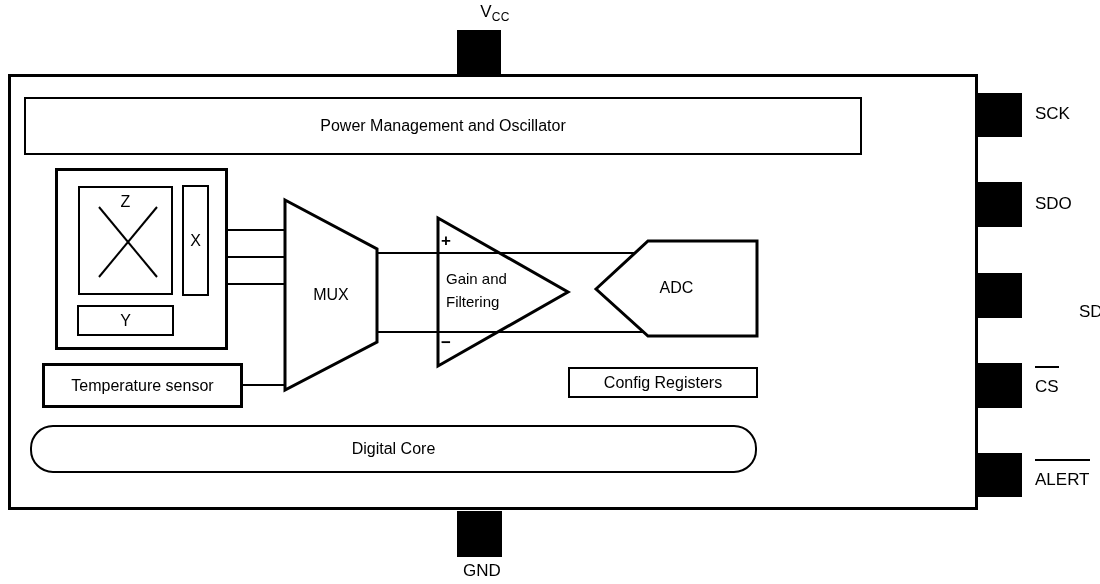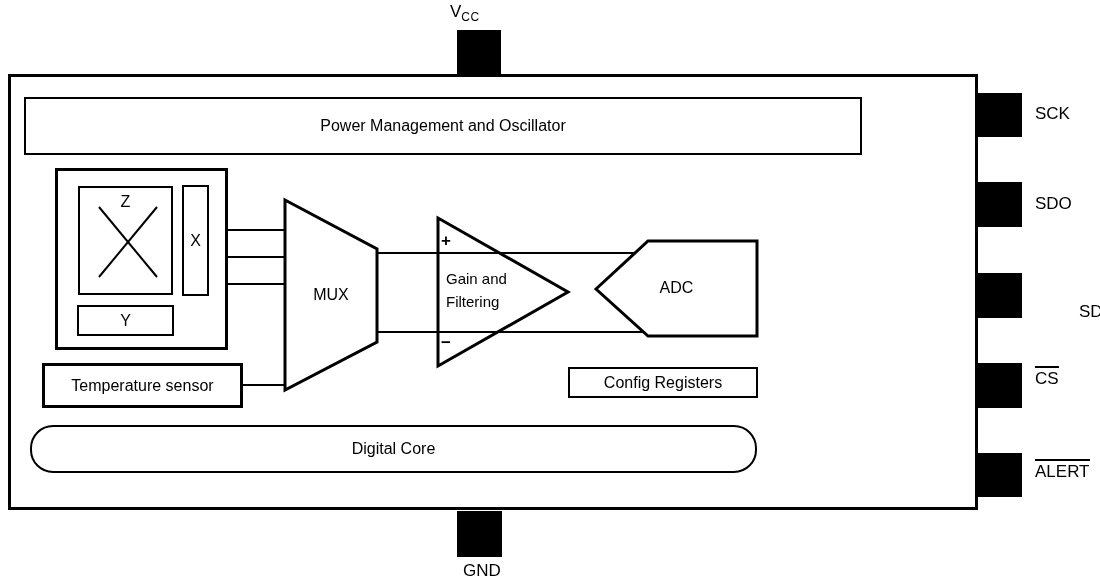--- a/index.html
+++ b/index.html
@@ -7,21 +7,21 @@
     position:relative;width:1100px;height:584px;background:#ffffff;
     font-family:"Liberation Sans", sans-serif;color:#000;overflow:hidden;
   }
   .abs{position:absolute;box-sizing:border-box;}
   .box{border:2px solid #000;background:transparent;display:flex;align-items:center;justify-content:center;font-size:16px;}
   .box.thick{border-width:3px;}
   .chip{border:3px solid #000;}
   .pin{background:#000;}
   .lbl{font-size:17px;white-space:nowrap;}
   .blklbl{font-size:16px;text-align:center;}
-  .overline-text{display:inline-block;border-top:2px solid #000;padding-top:2px;line-height:1.05;}
+  .overline-text{display:inline-block;border-top:2px solid #000;padding-top:10px;line-height:1.05;}
   .sub{font-size:12px;vertical-align:-4px;letter-spacing:0.5px;}
   svg{position:absolute;left:0;top:0;}
 </style>
 </head>
 <body>
 
 <div class="canvas">
 
   <div class="abs chip" style="left:8px;top:74px;width:970px;height:436px;"></div>
 
@@ -89,21 +89,21 @@
   <div class="abs blklbl" style="left:596px;top:279px;width:161px;">ADC</div>
 
   <div class="abs pin" style="left:457px;top:30px;width:44px;height:44px;"></div>
   <div class="abs pin" style="left:457px;top:511px;width:45px;height:46px;"></div>
   <div class="abs pin" style="left:978px;top:93px;width:44px;height:44px;"></div>
   <div class="abs pin" style="left:978px;top:182px;width:44px;height:45px;"></div>
   <div class="abs pin" style="left:978px;top:273px;width:44px;height:45px;"></div>
   <div class="abs pin" style="left:978px;top:363px;width:44px;height:45px;"></div>
   <div class="abs pin" style="left:978px;top:453px;width:44px;height:44px;"></div>
 
-  <div class="abs lbl" style="left:450px;top:2px;width:60px;text-align:left;">
+  <div class="abs lbl" style="left:450px;top:2px;width:60px;text-align:right;">
     <span>V</span><span class="sub">CC</span>
   </div>
 
   <div class="abs lbl" style="left:452px;top:561px;width:60px;text-align:center;">GND</div>
 
   <div class="abs lbl" style="left:1035px;top:104px;">SCK</div>
 
   <div class="abs lbl" style="left:1035px;top:194px;">SDO</div>
 
   <div class="abs lbl" style="left:1079px;top:285px;margin-top:17px;">SDI</div>

